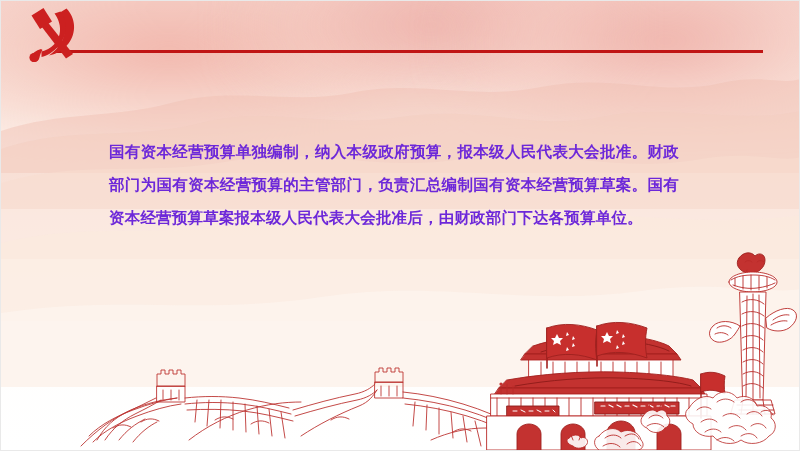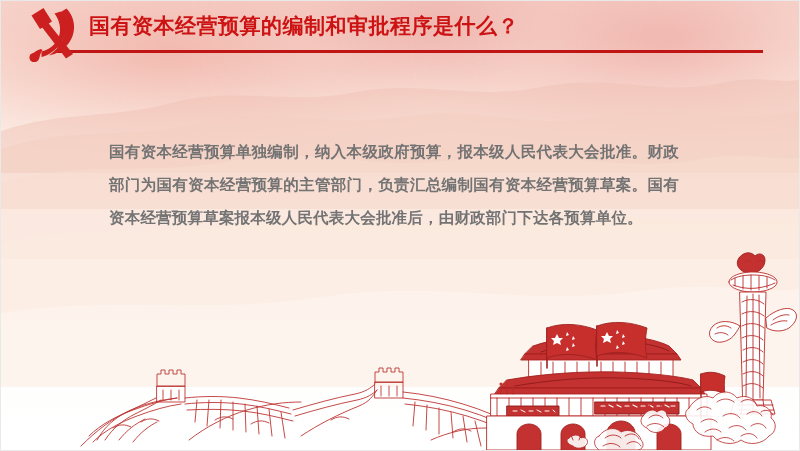--- a/index.html
+++ b/index.html
@@ -99,21 +99,21 @@
   }
 
   
   .body-copy {
     position: absolute;
     left: 108px; top: 134px;
     width: 570px;
     font-size: 15.5px;
     font-weight: bold;
     line-height: 33px;
-    color: #737373;
+    color: #6d28d9;
     letter-spacing: 0.2px;
     text-align: justify;
     text-justify: inter-ideograph;
   }
 
   
   .illus {
     position: absolute;
     left: 0; bottom: 0;
     width: 800px; height: 210px;
@@ -175,21 +175,20 @@
                    C19.5,57.5 22,55.5 22.5,52.5 C23,50 24,47 25.5,45 Z"></path>
           <circle cx="17" cy="52.5" r="4.6"></circle>
 
           <path d="M14.5,10.5 L26.5,3 L35,16.5 L23,24 Z"></path>
 
           <path d="M24.5,21.5 L31,17.5 L56,49 L49,53.5 Z"></path>
         </g>
       </svg>
     </div>
 
-    <div class="title">国有资本经营预算的编制和审批程序是什么？</div>
   </div>
 
   <div class="body-copy">国有资本经营预算单独编制，纳入本级政府预算，报本级人民代表大会批准。财政部门为国有资本经营预算的主管部门，负责汇总编制国有资本经营预算草案。国有资本经营预算草案报本级人民代表大会批准后，由财政部门下达各预算单位。</div>
 
   <div class="illus">
     <svg viewBox="0 0 800 210" xmlns="http://www.w3.org/2000/svg">
       <g stroke="#b92a28" fill="none" stroke-width="0.9" stroke-linejoin="round" stroke-linecap="round">
 
         <g opacity="0.95">
           <path d="M96,200 C104,186 114,178 126,172 C136,167 146,163 155,158"></path>

